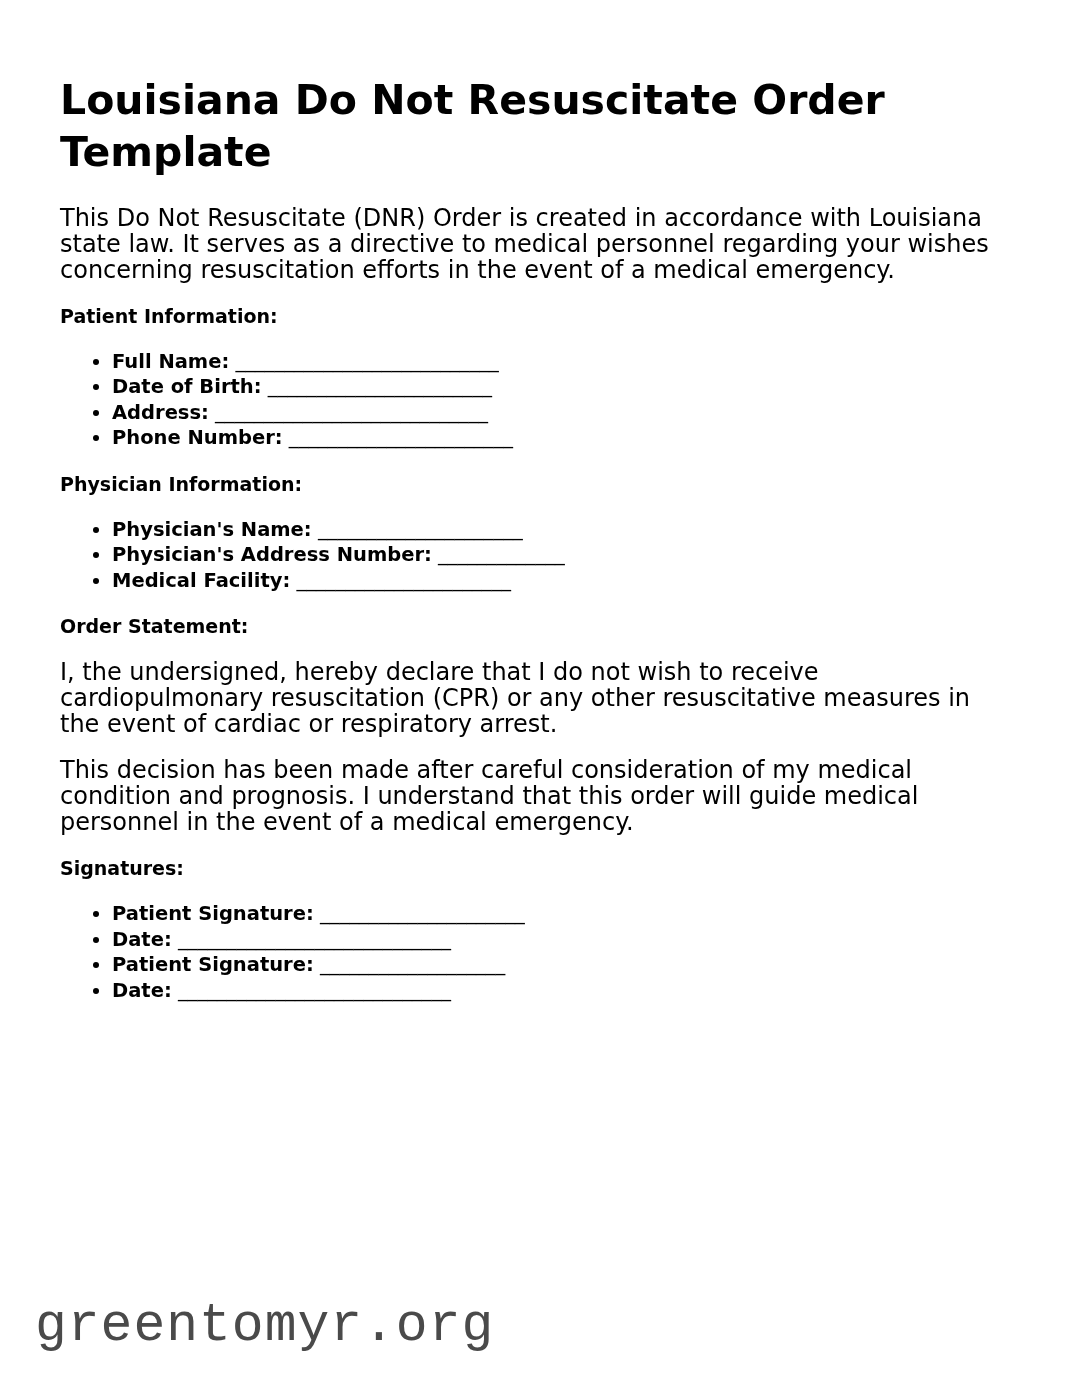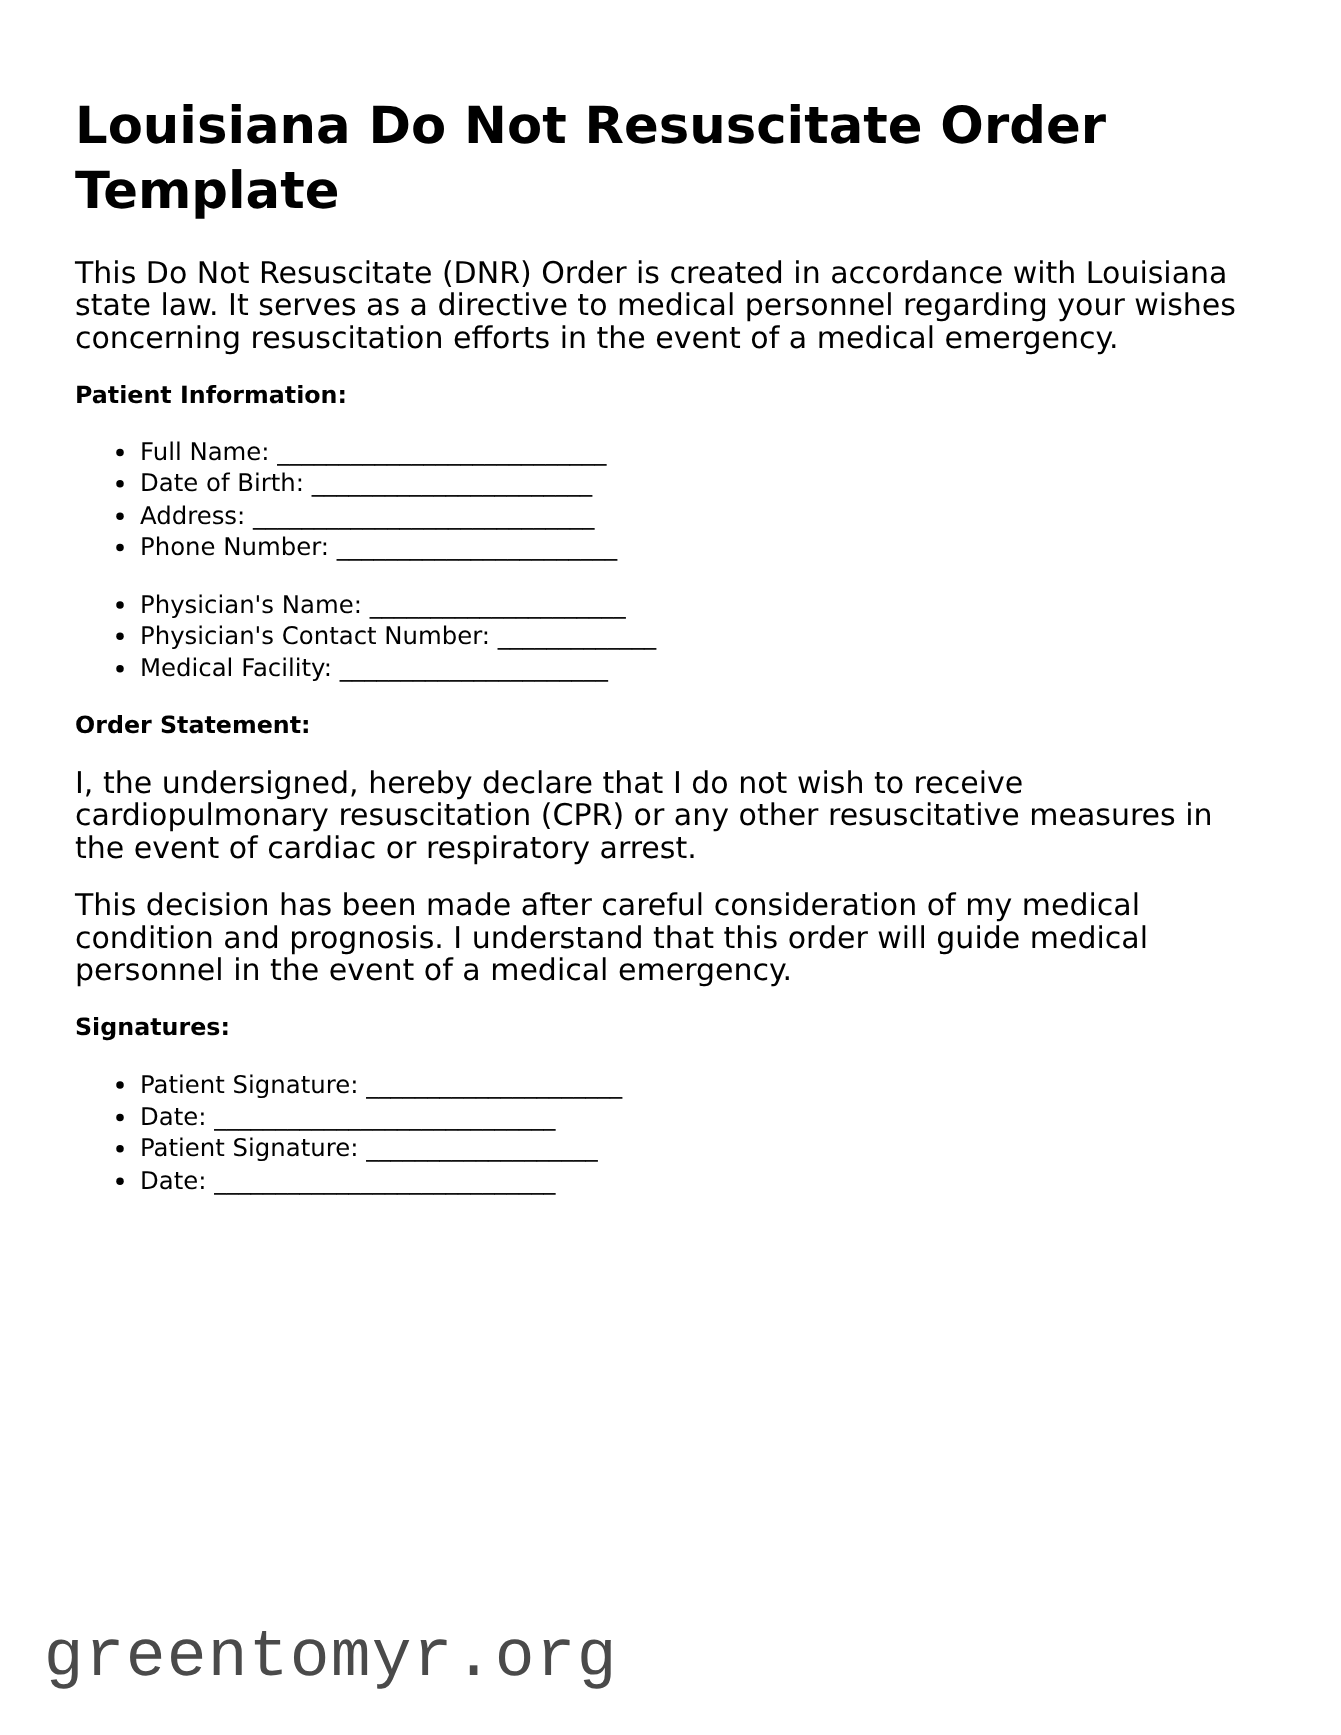--- a/index.html
+++ b/index.html
@@ -39,21 +39,21 @@
   ul.field-list {
     margin: 20px 0;
     padding-left: 52px;
     list-style-type: disc;
   }
   ul.field-list li {
     font-size: 19.5px;
     line-height: 25.5px;
   }
   ul.field-list li strong {
-    font-weight: normal;
+    font-weight: bold;
   }
   .blank {
     font-weight: normal;
     margin-left: 0.32em;
     white-space: nowrap;
     letter-spacing: 0;
   }
   .footer-watermark {
     position: absolute;
     left: 35px;
@@ -75,24 +75,25 @@
 
   <p class="section-heading">Patient Information:</p>
 
   <ul class="field-list">
     <li><strong>Full Name:</strong><span class="blank">___________________________</span></li>
     <li><strong>Date of Birth:</strong><span class="blank">_______________________</span></li>
     <li><strong>Address:</strong><span class="blank">____________________________</span></li>
     <li><strong>Phone Number:</strong><span class="blank">_______________________</span></li>
   </ul>
 
+  <p class="section-heading">Physician Information:</p>
 
   <ul class="field-list">
     <li><strong>Physician's Name:</strong><span class="blank">_____________________</span></li>
-    <li><strong>Physician's Contact Number:</strong><span class="blank">_____________</span></li>
+    <li><strong>Physician's Address Number:</strong><span class="blank">_____________</span></li>
     <li><strong>Medical Facility:</strong><span class="blank">______________________</span></li>
   </ul>
 
   <p class="section-heading">Order Statement:</p>
 
   <p class="body-text">I, the undersigned, hereby declare that I do not wish to receive cardiopulmonary resuscitation (CPR) or any other resuscitative measures in the event of cardiac or respiratory arrest.</p>
 
   <p class="body-text">This decision has been made after careful consideration of my medical condition and prognosis. I understand that this order will guide medical personnel in the event of a medical emergency.</p>
 
   <p class="section-heading">Signatures:</p>

